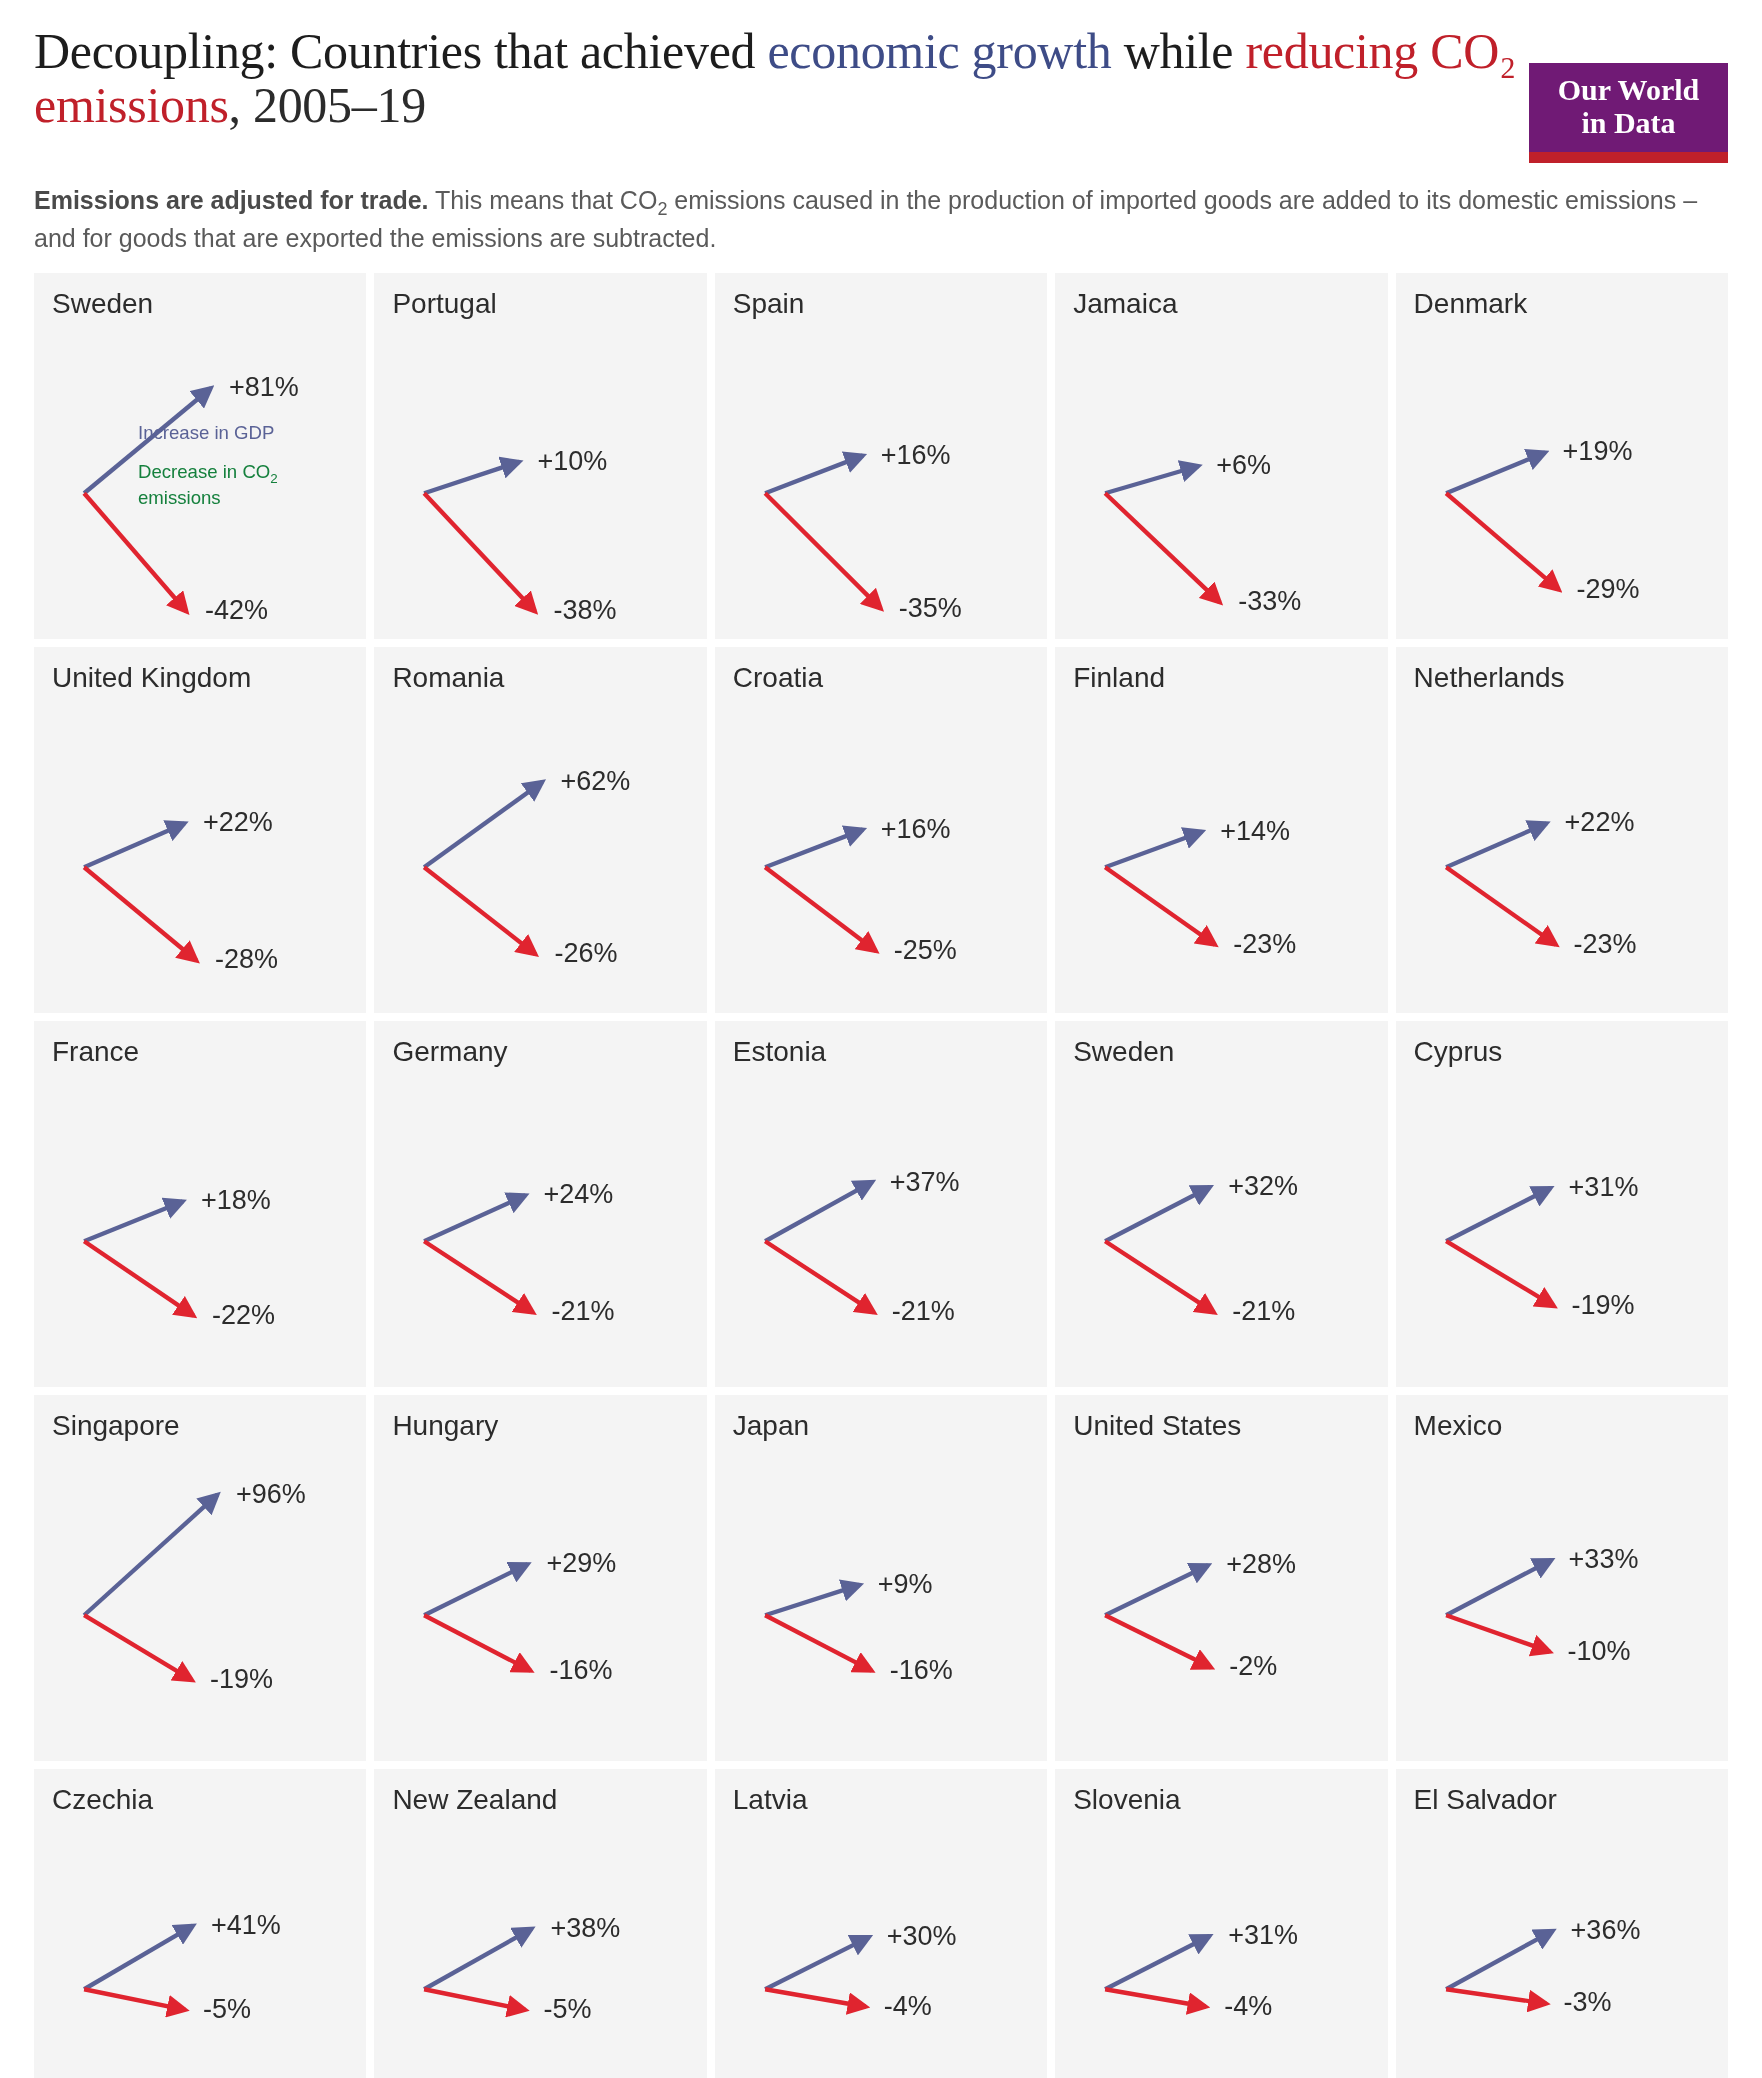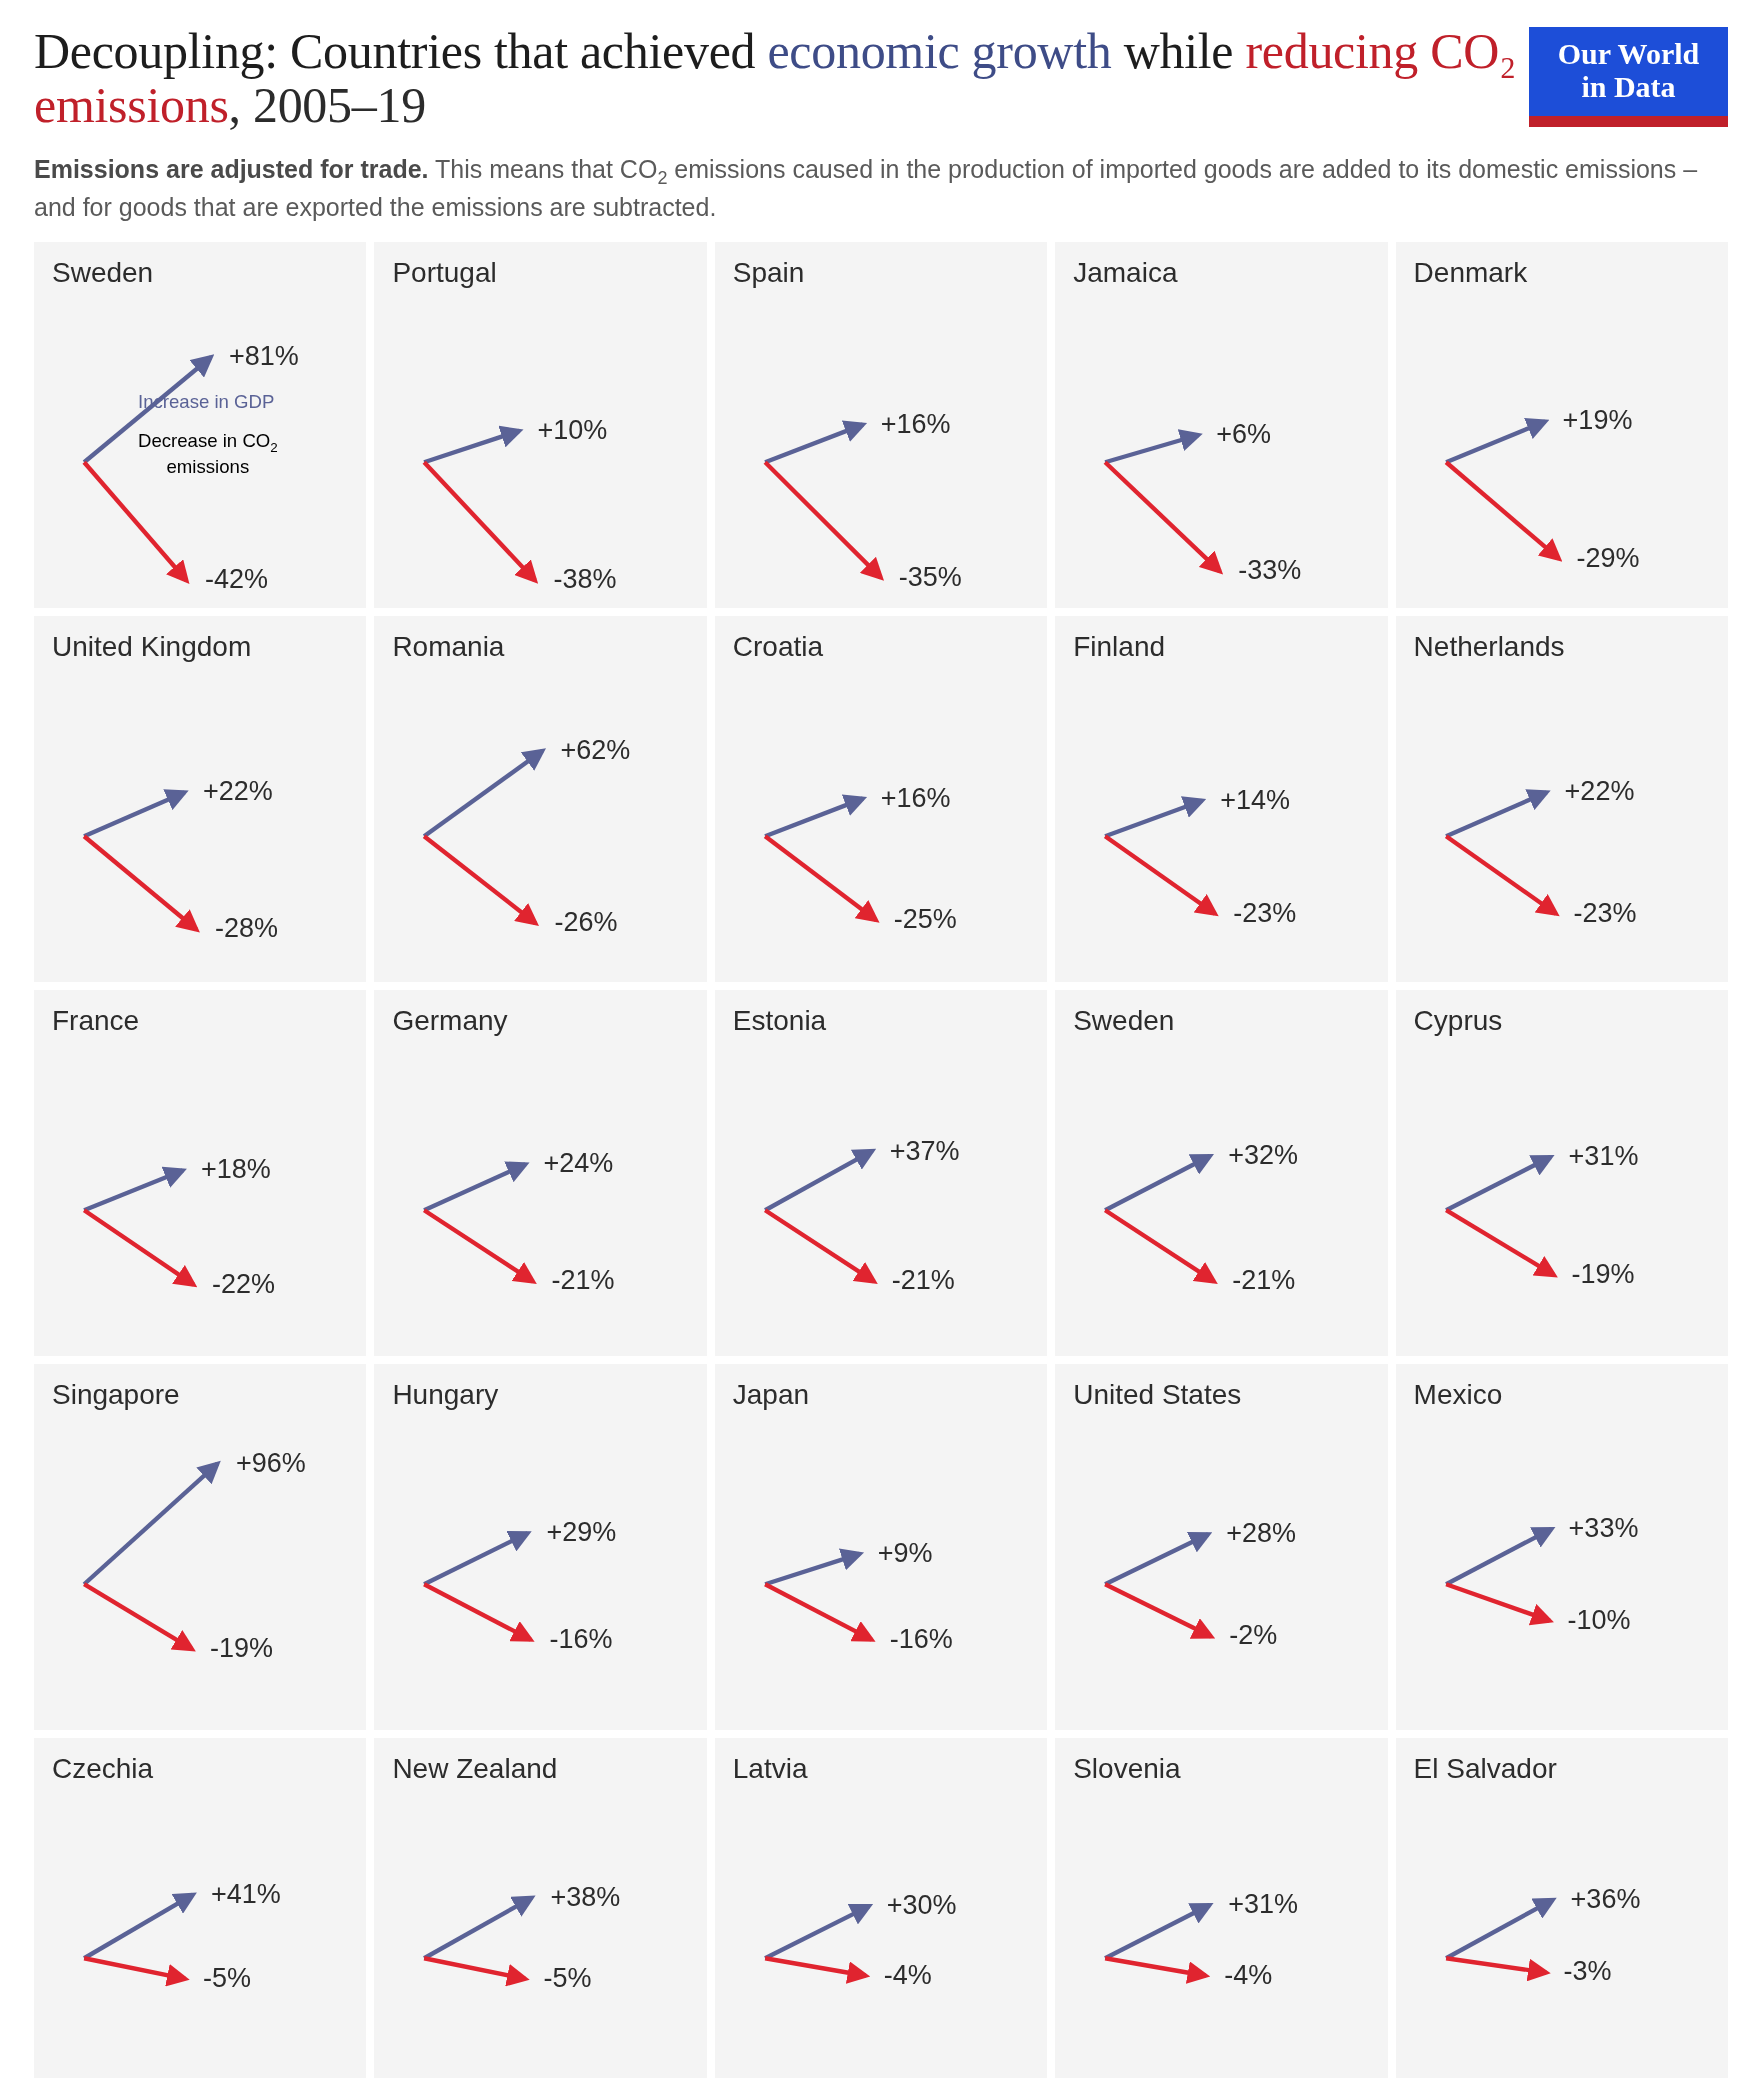--- a/index.html
+++ b/index.html
@@ -33,29 +33,30 @@
   }
   .title .blue{color:#3e4c87;}
   .title .red{color:#c0202a;}
   .title .years{color:#2b2b2b;}
   .logo{
     width:199px;
     flex:0 0 199px;
     margin-top:3.2px;
   }
   .logo-box{
-    background:#1d4ed8;
+    background:#701a75;
     color:#ffffff;
     font-family:"Liberation Serif", serif;
     font-weight:700;
     font-size:30px;
     line-height:1.08;
     text-align:center;
     padding:11.3px 8px 13px 8px;
     box-sizing:border-box;
+    margin-top:36px;
   }
   .logo-bar{height:10.5px;background:#c0202a;}
   .subtitle{
     margin-top:21px;
     font-size:25px;
     line-height:1.33;
     color:#5a5a5a;
     max-width:1697px;
   }
   .subtitle b{color:#4a4a4a;font-weight:700;}
@@ -97,23 +98,22 @@
   .lbl.co2{}
   .legend-gdp{
     position:absolute;
     font-size:18.6px;
     color:#5a6296;
     white-space:nowrap;
   }
   .legend-co2{
     position:absolute;
     font-size:18.6px;
-    color:#000000;
+    color:#15803d;
     line-height:1.22;
-    text-align:center;
   }
 </style>
 </head>
 <body>
 
 <div class="page">
 
   <div class="header">
     <div class="title">
       <span>Decoupling: Countries that achieved </span><span class="blue">economic growth</span><span> while </span><span class="red">reducing CO₂ emissions</span><span class="years">, 2005–19</span>

